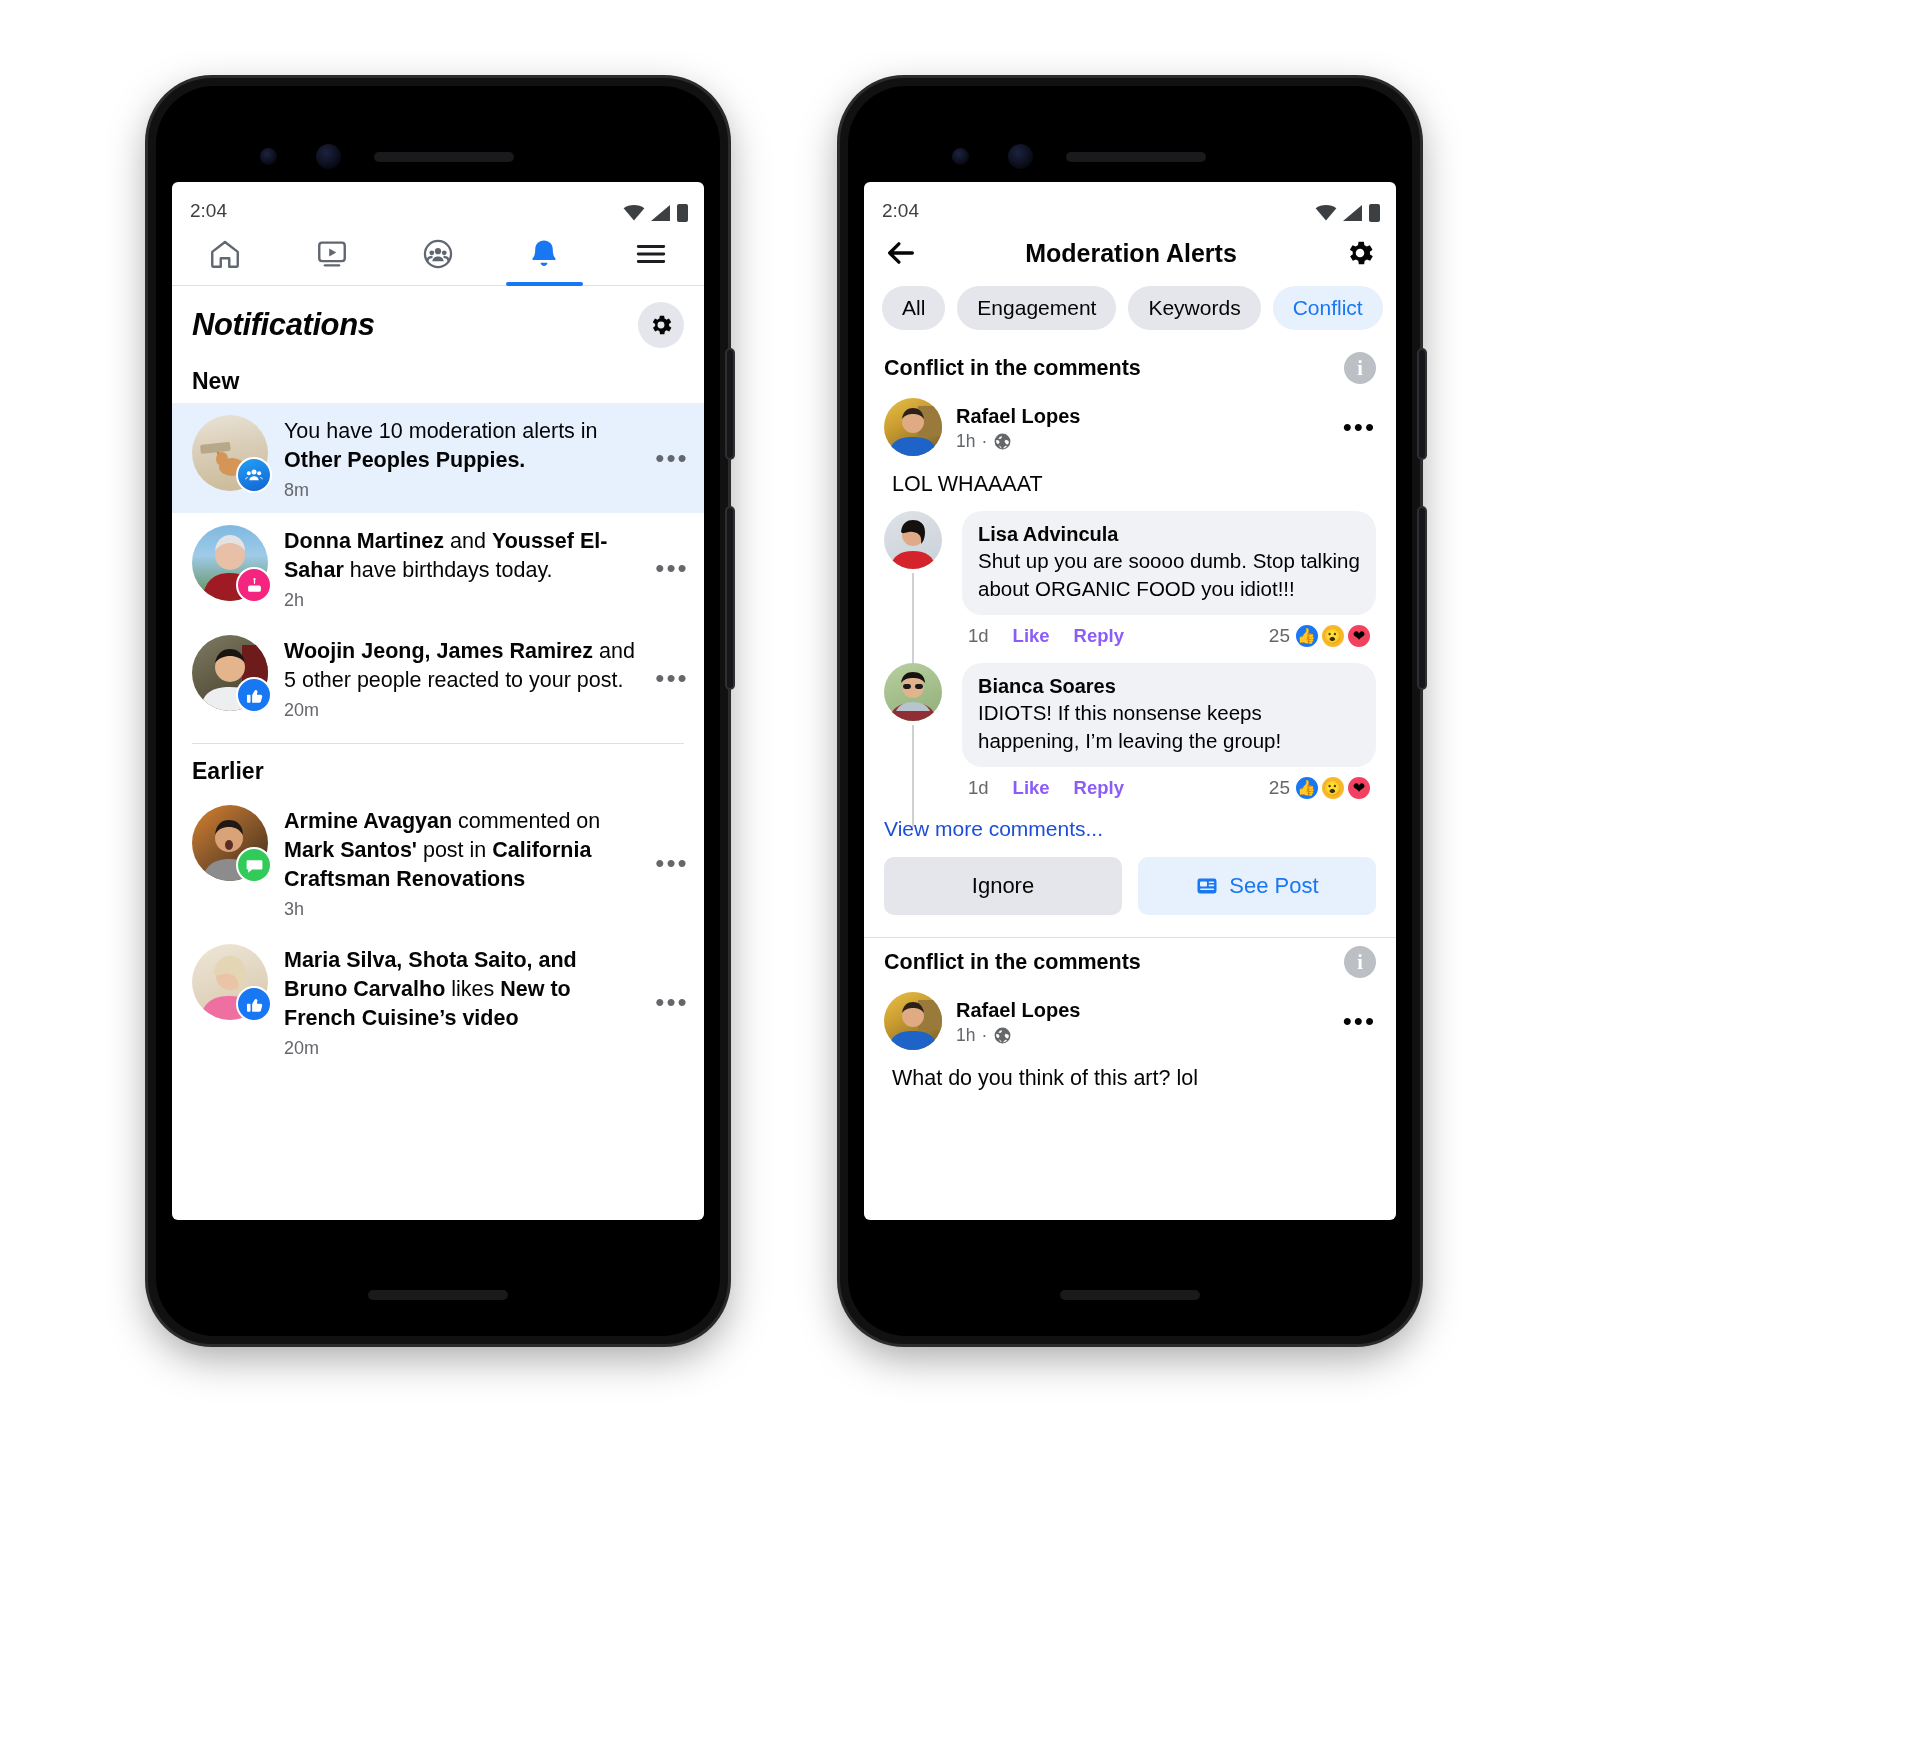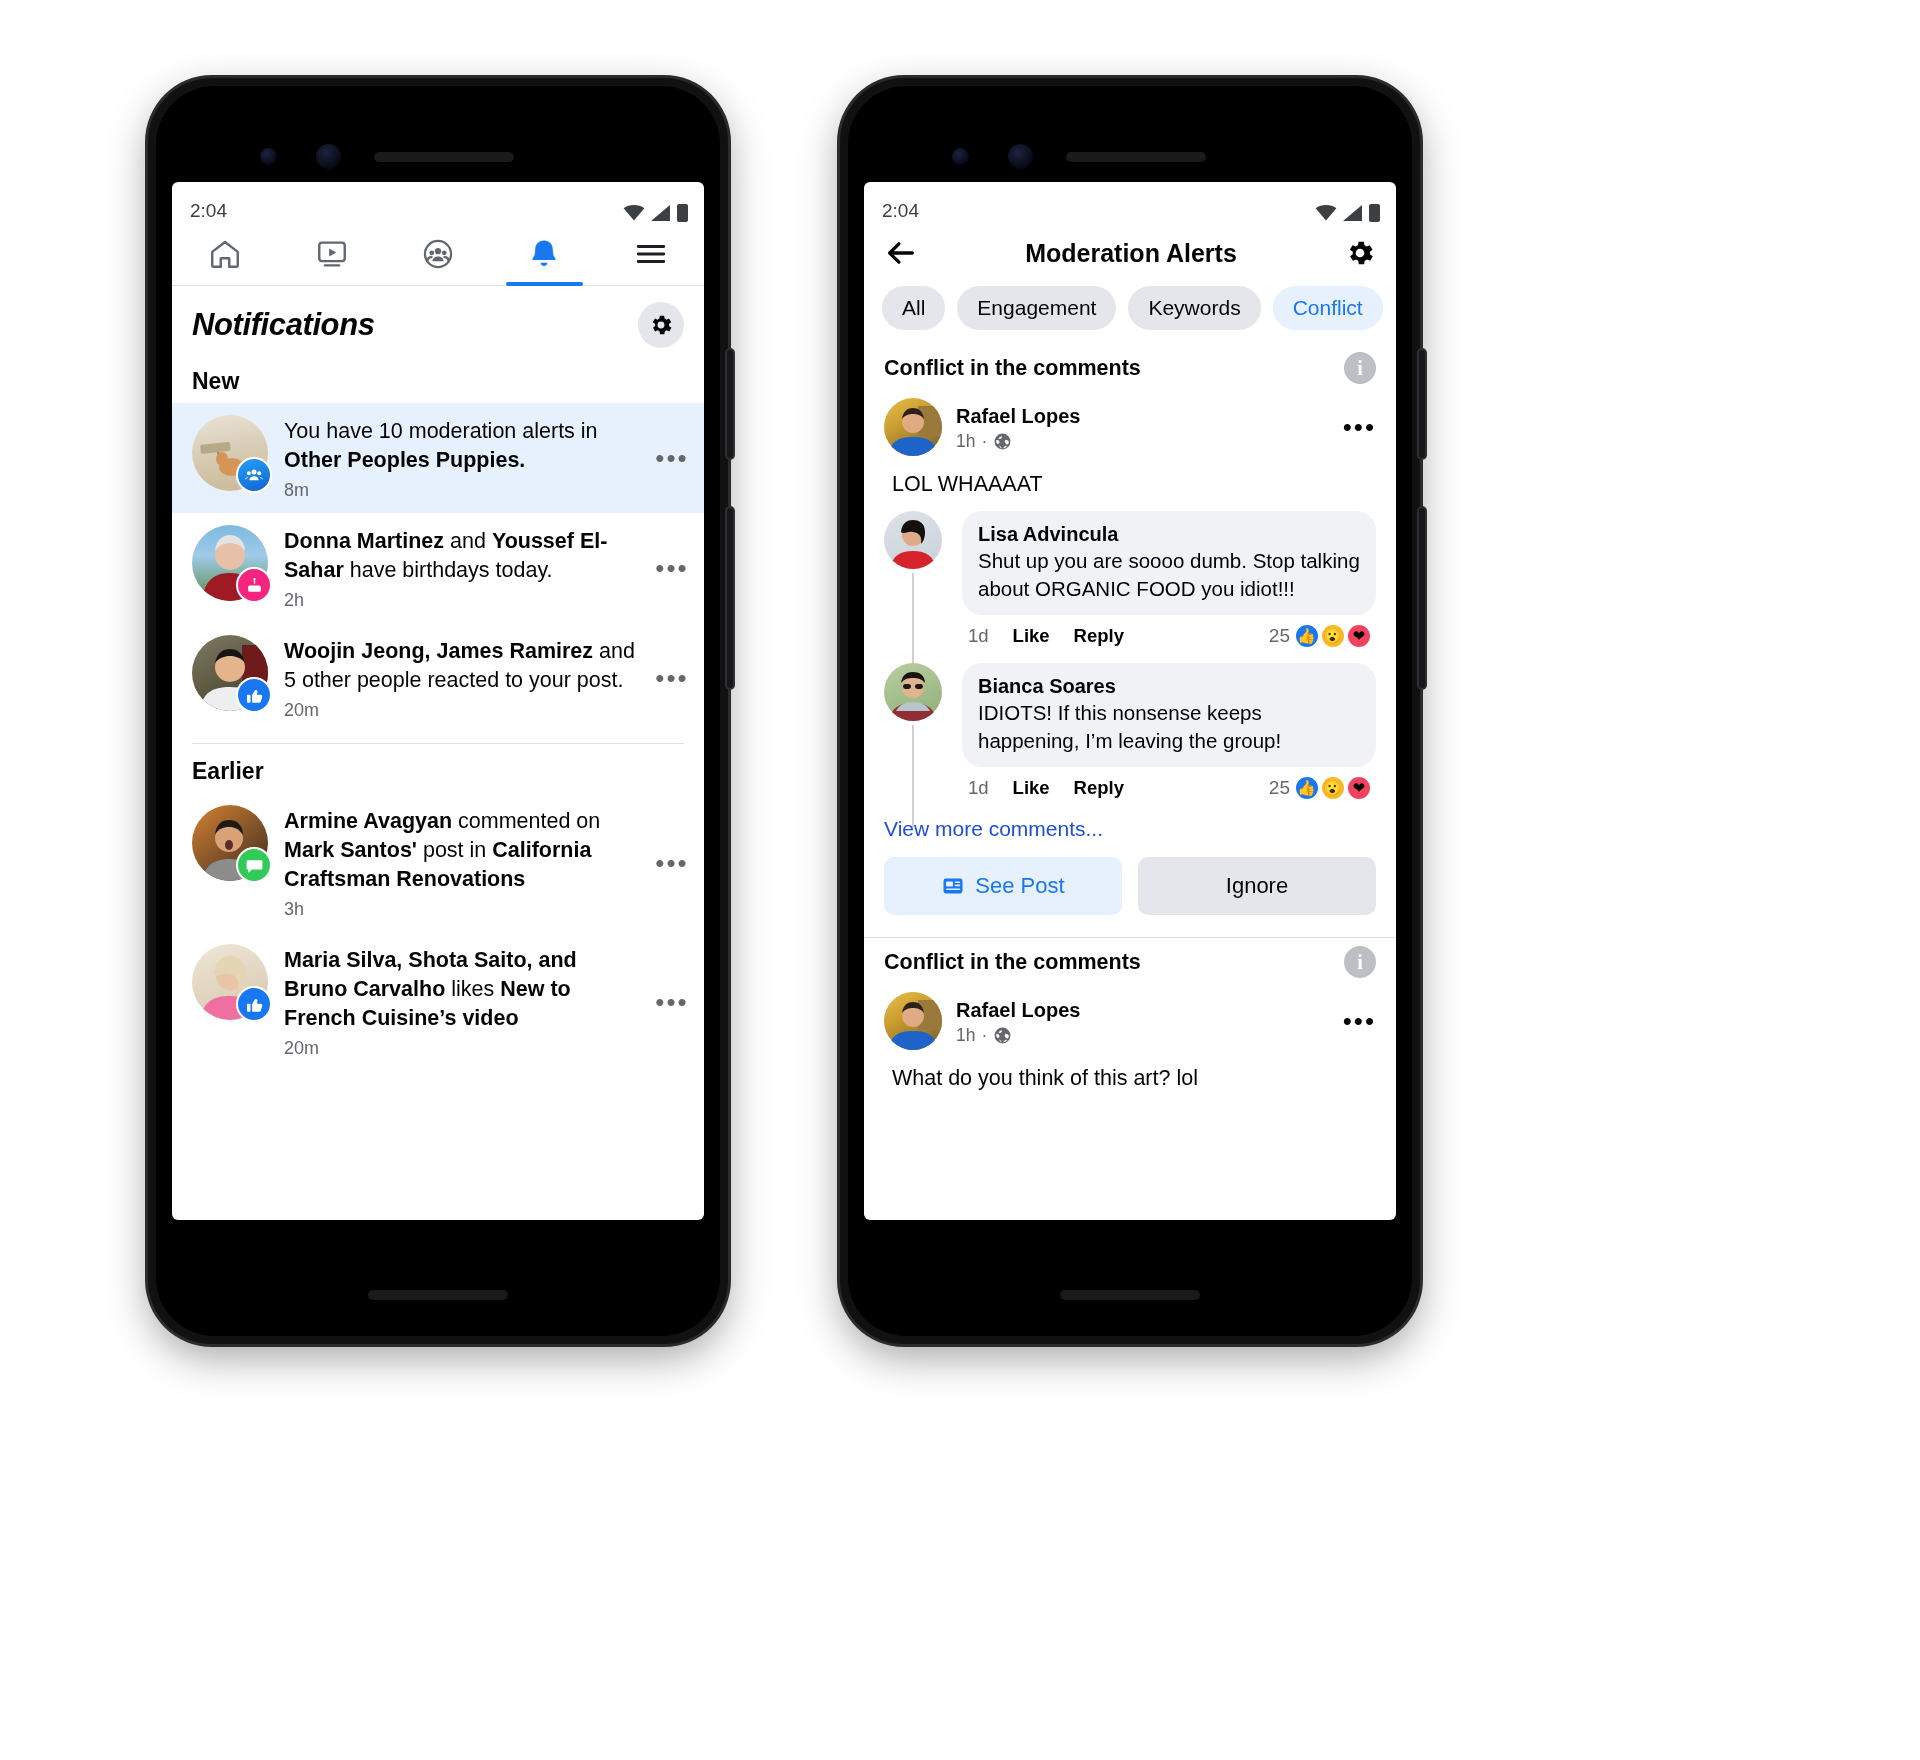--- a/index.html
+++ b/index.html
@@ -175,21 +175,21 @@
   .comment { display: flex; gap: 20px; padding: 0 20px 0 20px; position: relative; }
   .cm-avwrap { position: relative; flex: 0 0 auto; }
   .cm-av { width: 58px; height: 58px; border-radius: 50%; background-size: cover; background-position: center; }
   .cm-line { position: absolute; left: 28px; top: 62px; bottom: -12px; width: 2px; background: #ced0d4; }
   .cm-main { flex: 1 1 auto; min-width: 0; }
   .bubble { background: #f0f2f5; border-radius: 20px; padding: 10px 16px 12px 16px; }
   .cm-name { font-size: 20px; font-weight: 700; color: #050505; line-height: 26px; }
   .cm-text { font-size: 20.5px; color: #000000; line-height: 28px; }
   .cm-actions { display: flex; align-items: center; gap: 24px; padding: 8px 4px 14px 6px; font-size: 18.5px; }
   .cm-actions .t { color: #65676b; }
-  .cm-actions .a { color: #000000; font-weight: 700; cursor: pointer; }
+  .cm-actions .a { color: #8b5cf6; font-weight: 700; cursor: pointer; }
   .reacts { margin-left: auto; display: flex; align-items: center; gap: 4px; }
   .reacts .cnt { font-size: 19px; color: #65676b; margin-right: 4px; }
   .rx { width: 26px; height: 26px; border-radius: 50%; display: inline-block; border: 2px solid #fff; margin-left: -4px; font-size: 15px; line-height: 22px; text-align: center; }
   .rx.like { background: #1877f2; }
   .rx.wow  { background: #f7b928; }
   .rx.love { background: #f3425f; }
 
   .viewmore { font-size: 21px; font-weight: 400; color: #1d4ed8; padding: 2px 12px 16px 20px; cursor: pointer; }
 
   .actions-row { display: flex; gap: 16px; padding: 0 20px 18px 20px; }
@@ -553,33 +553,33 @@
                   <span class="rx wow">😮</span>
                   <span class="rx love">❤</span>
                 </span>
               </div>
             </div>
           </div>
 
           <div class="viewmore">View more comments...</div>
 
           <div class="actions-row">
+            <div class="btn ignore">
+              <span>Ignore</span>
+            </div>
             <div class="btn seepost">
               <svg width="24" height="24" viewBox="0 0 24 24" fill="#1877f2">
                   <rect x="2.5" y="4.5" width="19" height="15" rx="2.4"></rect>
                   <rect x="5" y="7.4" width="7" height="5" rx="1" fill="#e7f0fd"></rect>
                   <rect x="13.6" y="7.4" width="5.6" height="1.6" rx=".8" fill="#e7f0fd"></rect>
                   <rect x="13.6" y="10.6" width="5.6" height="1.6" rx=".8" fill="#e7f0fd"></rect>
                   <rect x="5" y="14.4" width="14.2" height="1.6" rx=".8" fill="#e7f0fd"></rect>
                 </svg>
               <span>See Post</span>
             </div>
-            <div class="btn ignore">
-              <span>Ignore</span>
-            </div>
           </div>
         </div>
 
         <div class="sep"></div>
 
         <div class="alert-block">
           <div class="alert-head">
             <span class="lbl">Conflict in the comments</span>
             <span class="info-i">i</span>
           </div>

